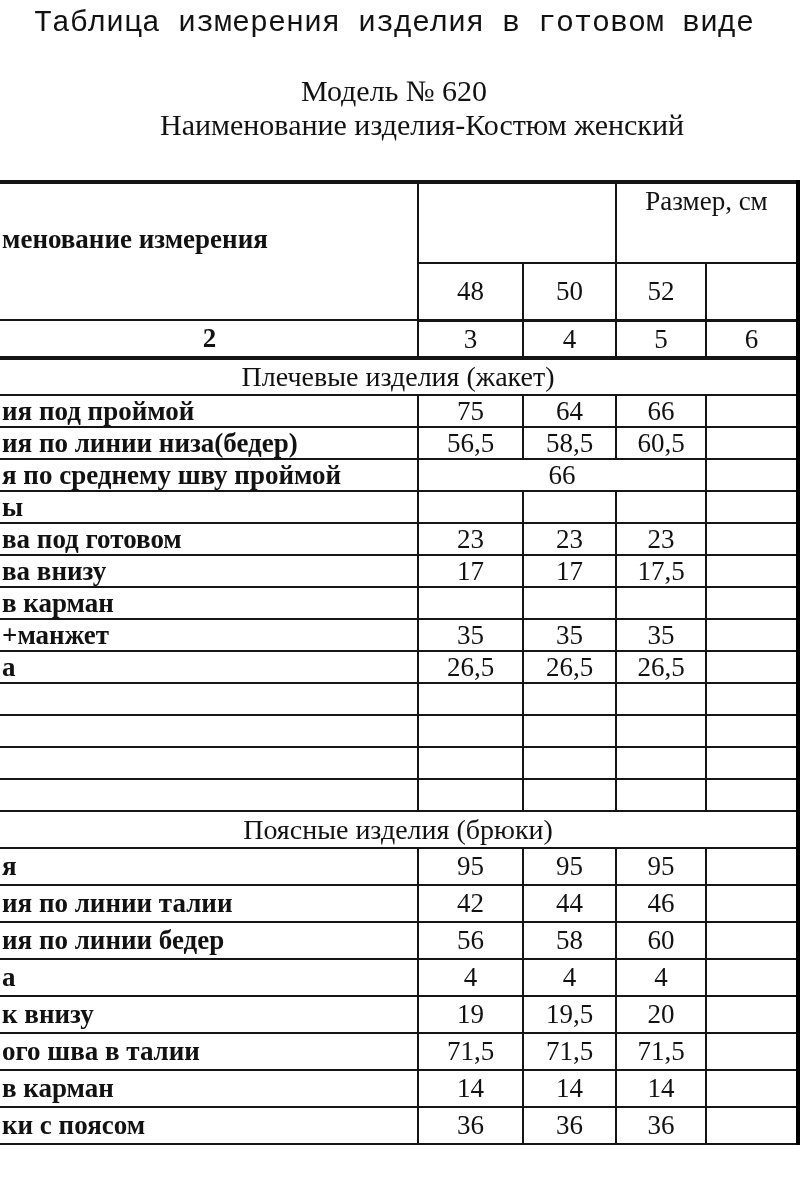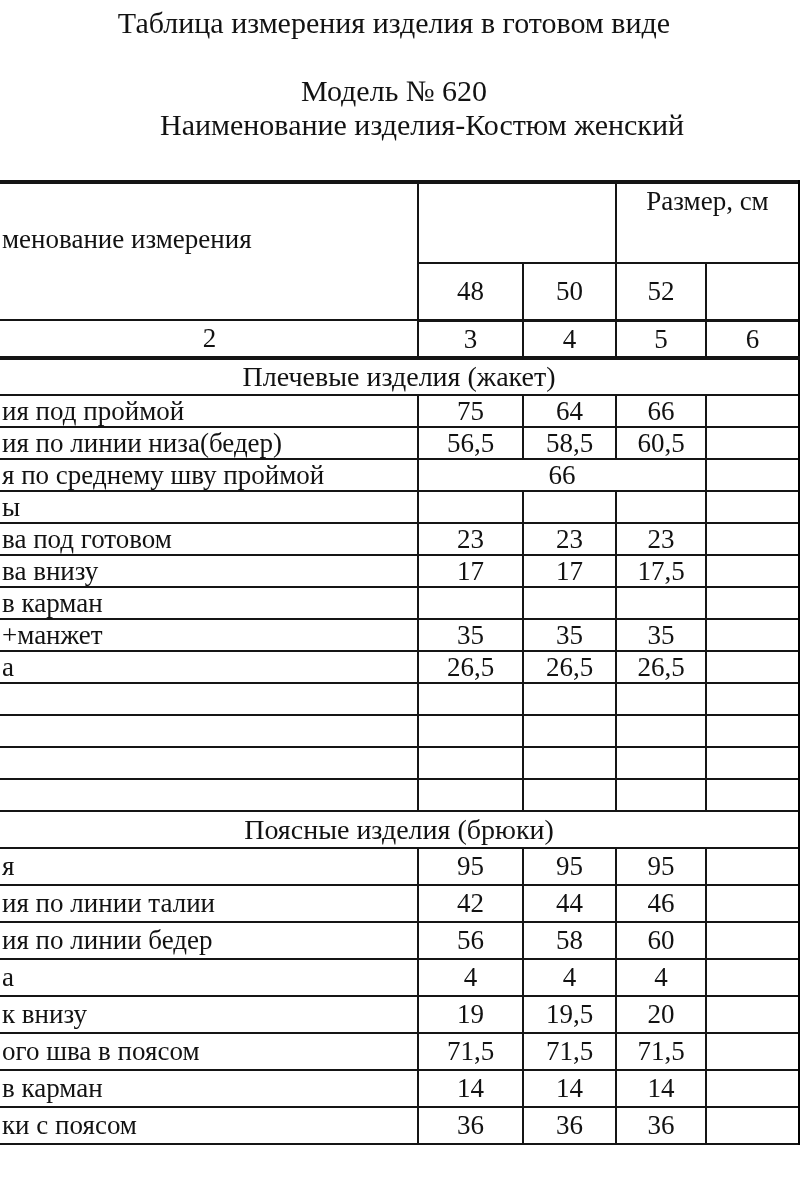--- a/index.html
+++ b/index.html
@@ -5,41 +5,41 @@
   * { margin:0; padding:0; box-sizing:border-box; }
   html,body { width:800px; height:1200px; }
   body {
     position:relative;
     background:#ffffff;
     color:#121212;
     overflow:hidden;
     font-family:"Liberation Serif","DejaVu Serif",serif;
   }
   .titles { position:absolute; top:0; left:0; width:788px; text-align:center; }
-  .title-main  { position:absolute; top:6px;   left:0; width:100%; font-size:30px; }
+  .title-main  { position:absolute; top:6px;   left:0; width:100%; font-size:30px;font-family:Liberation Mono, monospace; }
   .title-model { position:absolute; top:74px;  left:0; width:100%; font-size:30px; }
   .title-prod  { position:absolute; top:108px; left:0; width:100%; font-size:30px;margin-left:28px; }
 
   table.meas {
     position:absolute; top:180px; left:0;
     width:800px; border-collapse:collapse; table-layout:fixed;
   }
   td {
     border:2px solid #151515;
     font-size:27px; line-height:1.05;
     text-align:center; vertical-align:middle;
     padding:0; overflow:hidden; white-space:nowrap;
   }
-  td.name { border-left:none; text-align:left; padding-left:2px; }
+  td.name { border-left:none; text-align:left; padding-left:2px;font-weight:bold; }
   tr.hdrA td { border-top:4px solid #151515; }
   td.meas-hdr { vertical-align:middle; padding-bottom:24px; }
   td.size-group { vertical-align:top; padding-top:3px; }
   tr.hdrB td { border-bottom:3px solid #151515; }
   tr.hdrC td { border-bottom:4px solid #151515; }
-  td.last { border-right:4px solid #000000; }
+  td.last { border-right:8px solid #000000; }
   td.section { border-left:none; font-size:28px; }
 
   tr.hdrA { height:81px; }
   tr.hdrB { height:57px; }
   tr.hdrC { height:38px; }
   tr.sec  { height:37px; }
   tr.r    { height:32px; }
   tr.rb   { height:37px; }
 </style>
 </head>
@@ -207,21 +207,21 @@
     <td class="last"></td>
   </tr>
   <tr class="rb">
     <td class="name">к внизу</td>
     <td>19</td>
     <td>19,5</td>
     <td>20</td>
     <td class="last"></td>
   </tr>
   <tr class="rb">
-    <td class="name">ого шва в поясом</td>
+    <td class="name">ого шва в талии</td>
     <td>71,5</td>
     <td>71,5</td>
     <td>71,5</td>
     <td class="last"></td>
   </tr>
   <tr class="rb">
     <td class="name">в карман</td>
     <td>14</td>
     <td>14</td>
     <td>14</td>

